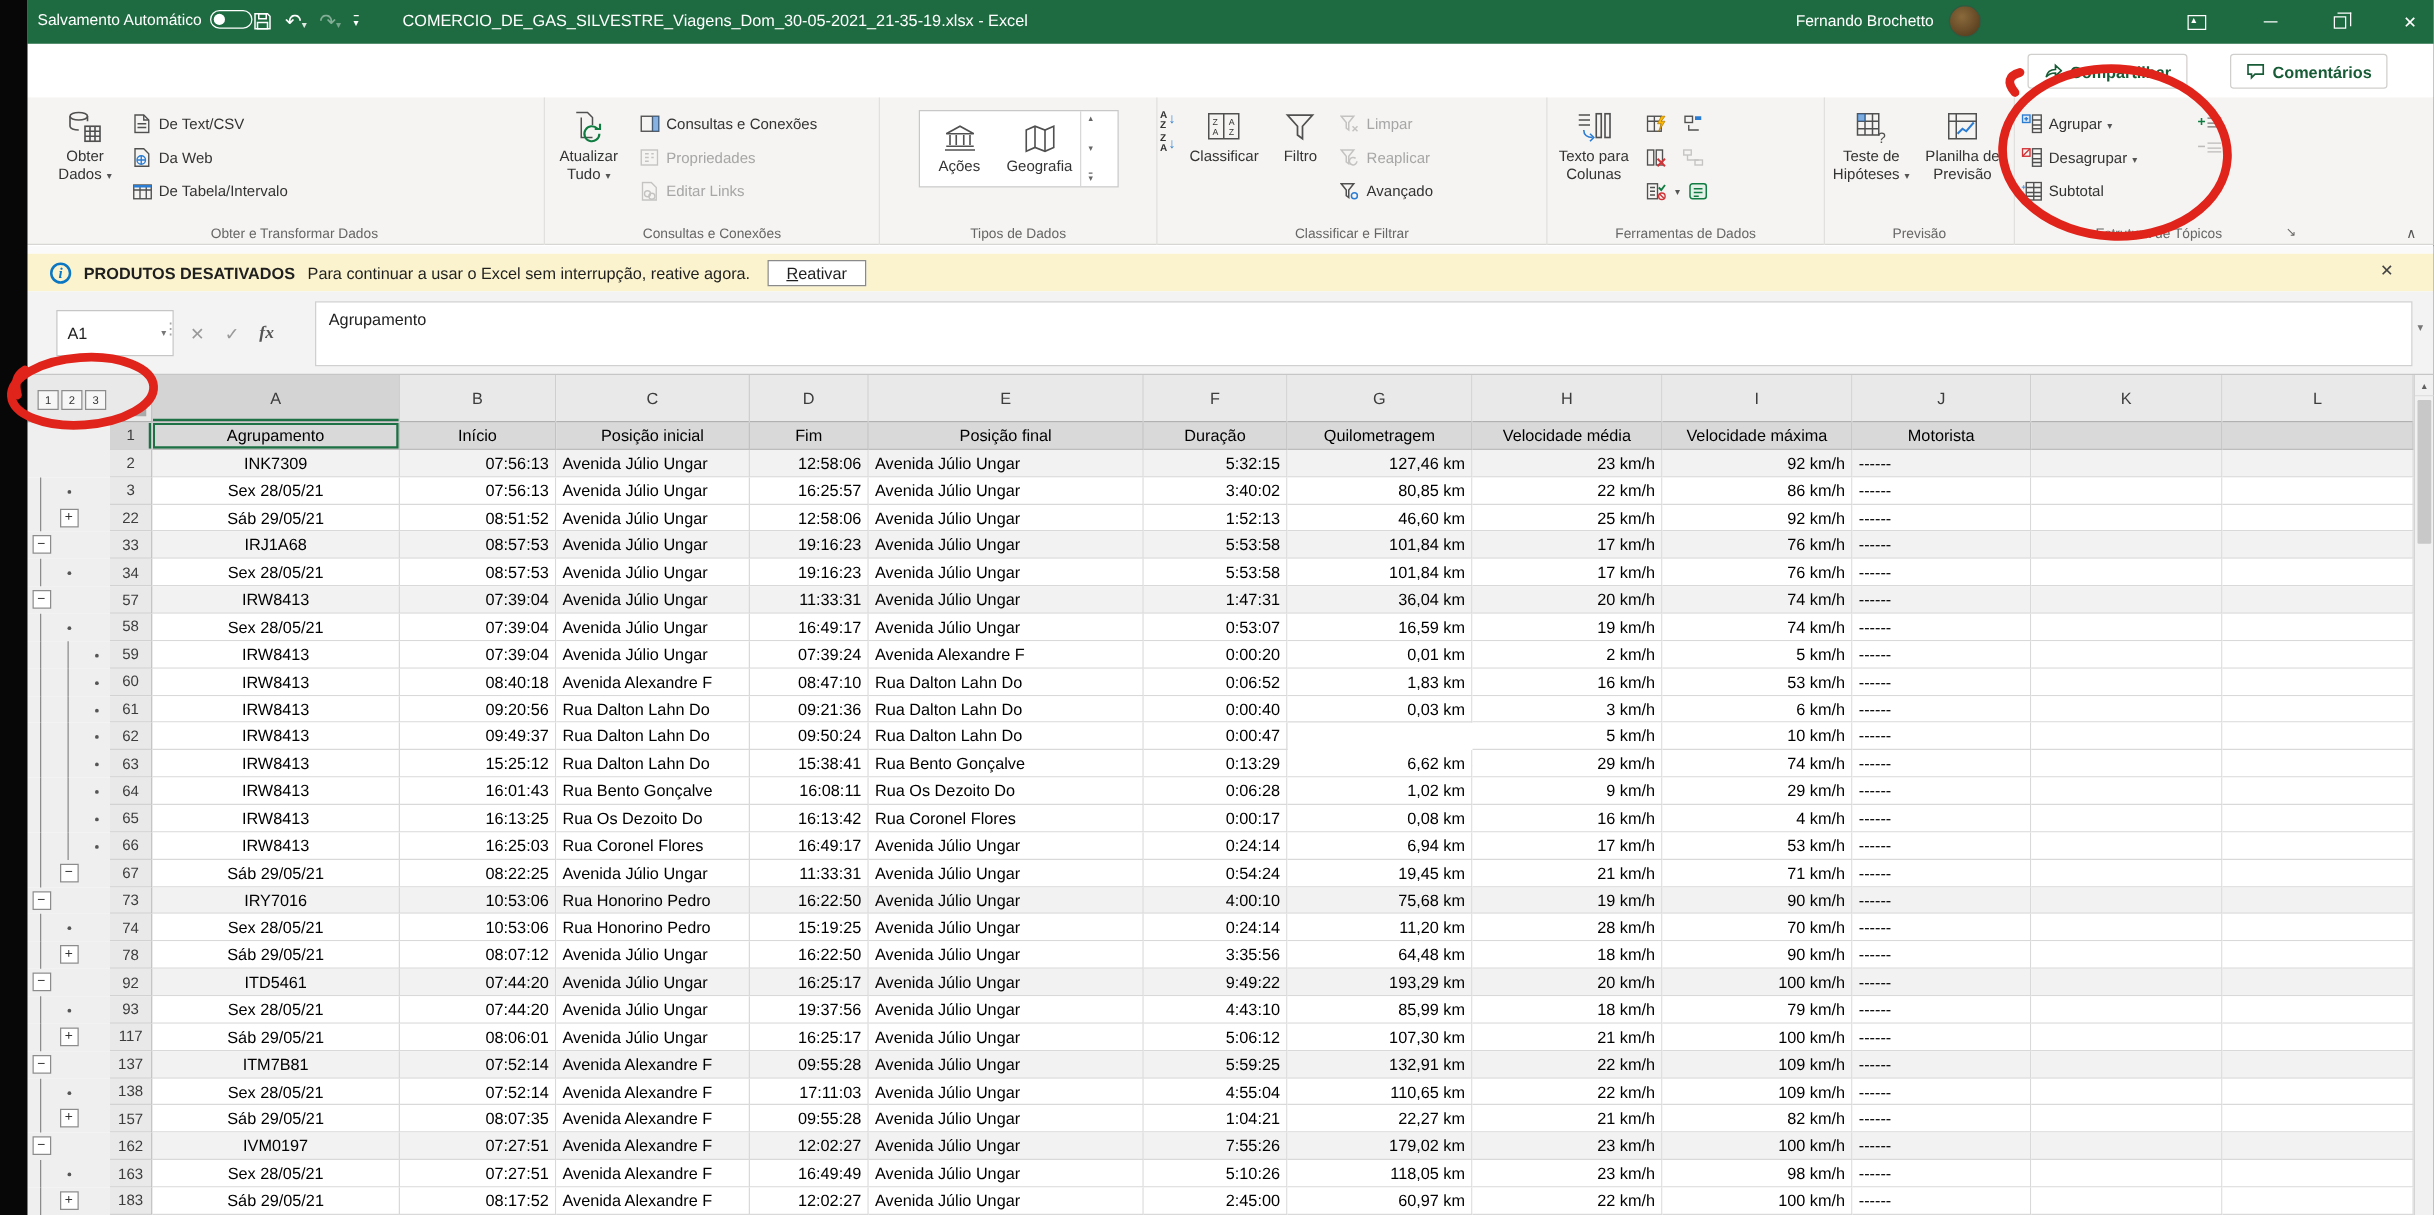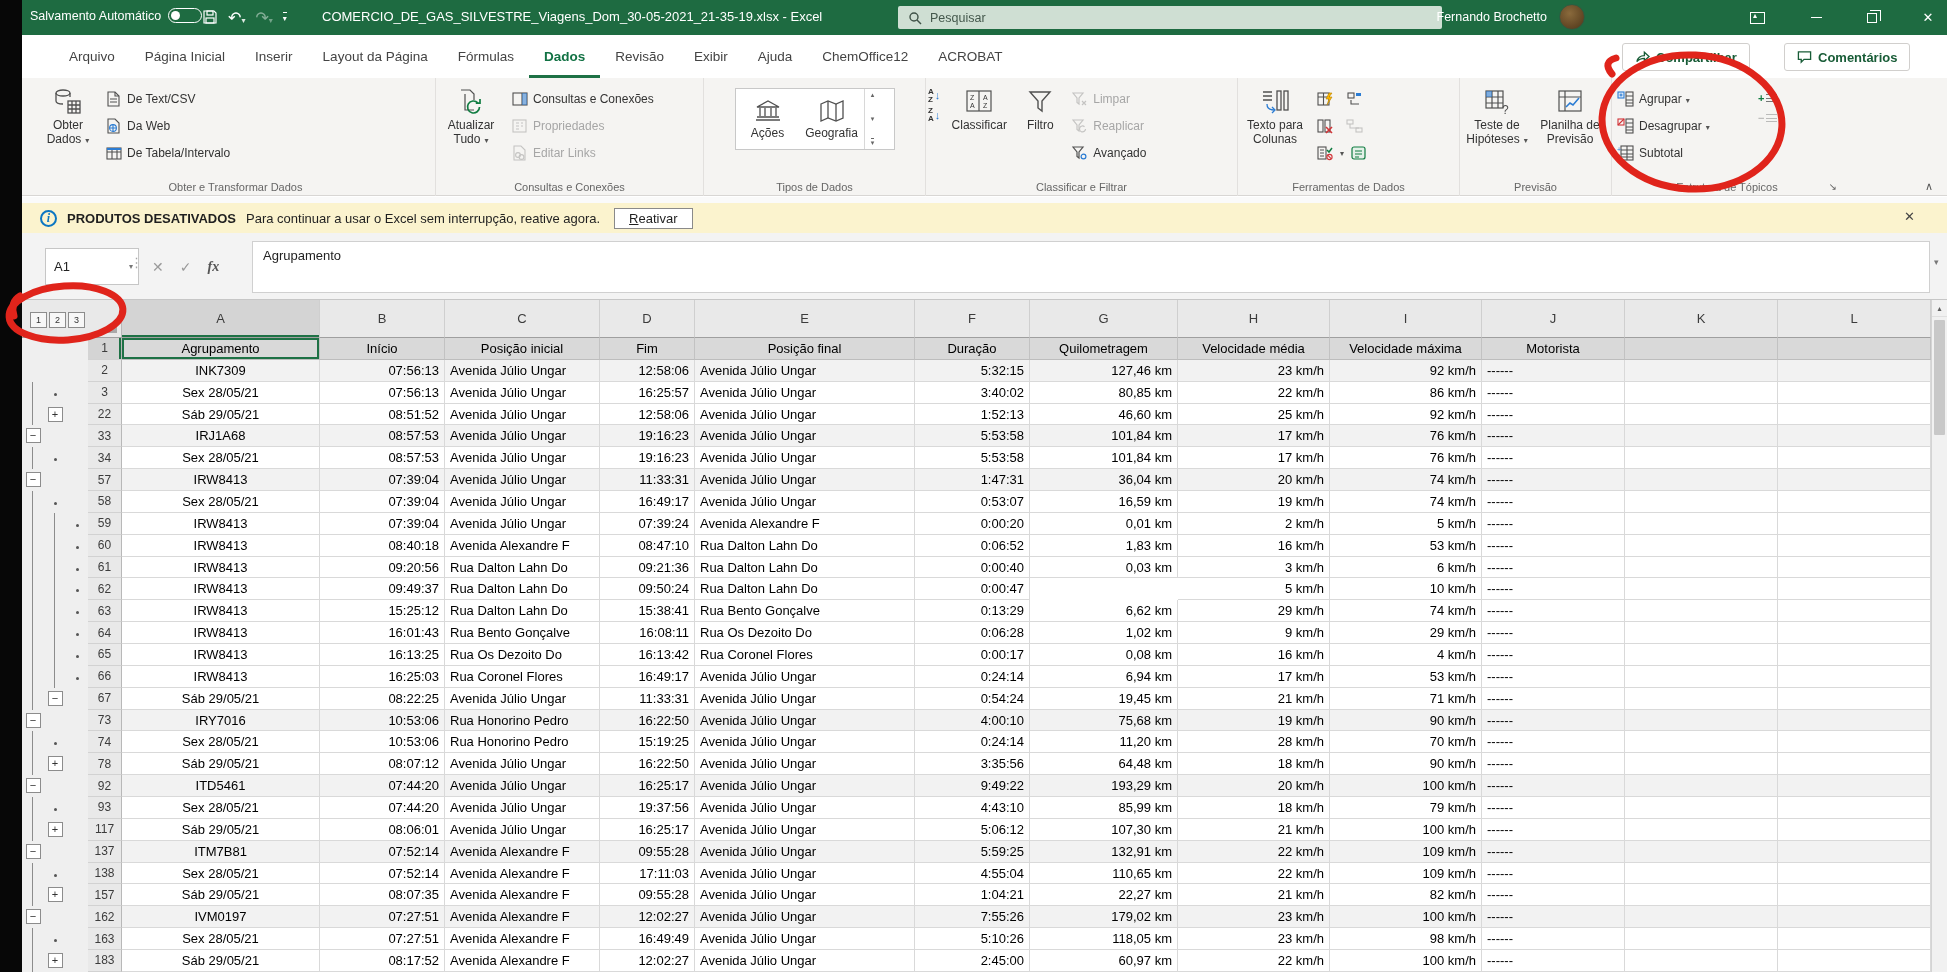--- a/index.html
+++ b/index.html
@@ -131,59 +131,37 @@
             <path d="M2 2h10l2 2v10H2z"></path>
             <rect x="4" y="9" width="8" height="5"></rect>
             <rect x="5" y="2" width="6" height="4"></rect>
           </svg>
       </span>
       <span style="font-size:16px;">↶<span class="dd-mini">▾</span></span>
       <span class="dim" style="font-size:16px;">↷<span class="dd-mini">▾</span></span>
       <span style="border-top:1.4px solid #fff;font-size:8px;padding-top:1px;">▾</span>
     </div>
     <div class="fname">COMERCIO_DE_GAS_SILVESTRE_Viagens_Dom_30-05-2021_21-35-19.xlsx  -  Excel</div>
-    <div class="searchbox">
-      <span>
-        <svg class="icon-svg" width="14" height="14" viewBox="0 0 14 14" fill="none" stroke="#3f5247" stroke-width="1.4">
-            <circle cx="6" cy="6" r="4"></circle>
-            <path d="M9 9l4 4"></path>
-          </svg>
-      </span>
-      <span>Pesquisar</span>
-    </div>
     <div class="username">Fernando Brochetto</div>
     <div class="avatar"></div>
     <div class="winbtn" style="left:1713px;">
         <span class="ribdisp"></span>
       </div>
     <div class="winbtn" style="left:1772px;">
         <span class="minbar"></span>
       </div>
     <div class="winbtn" style="left:1828px;">
         <span class="restore"></span>
       </div>
     <div class="winbtn" style="left:1884px;">
         <span>✕</span>
       </div>
   </div>
 
   <div class="tabsrow">
-    <div class="tabs">
-        <span class="tab">Arquivo</span>
-        <span class="tab">Página Inicial</span>
-        <span class="tab">Inserir</span>
-        <span class="tab">Layout da Página</span>
-        <span class="tab">Fórmulas</span>
-        <span class="tab active">Dados</span>
-        <span class="tab">Revisão</span>
-        <span class="tab">Exibir</span>
-        <span class="tab">Ajuda</span>
-        <span class="tab">ChemOffice12</span>
-        <span class="tab">ACROBAT</span>
-      </div>
     <div class="topright-btn" style="left:1600px;">
       <span>
         <svg class="icon-svg" width="15" height="14" viewBox="0 0 16 14" fill="none" stroke="#185c37" stroke-width="1.4">
             <path d="M2 12c1-5 5-6.5 8-6.5V2l5 4.5-5 4.5V8.5C7 8.5 4 9.5 2 12z"></path>
           </svg>
       </span>
       <span>Compartilhar</span>
     </div>
     <div class="topright-btn" style="left:1762px;">
       <span>

